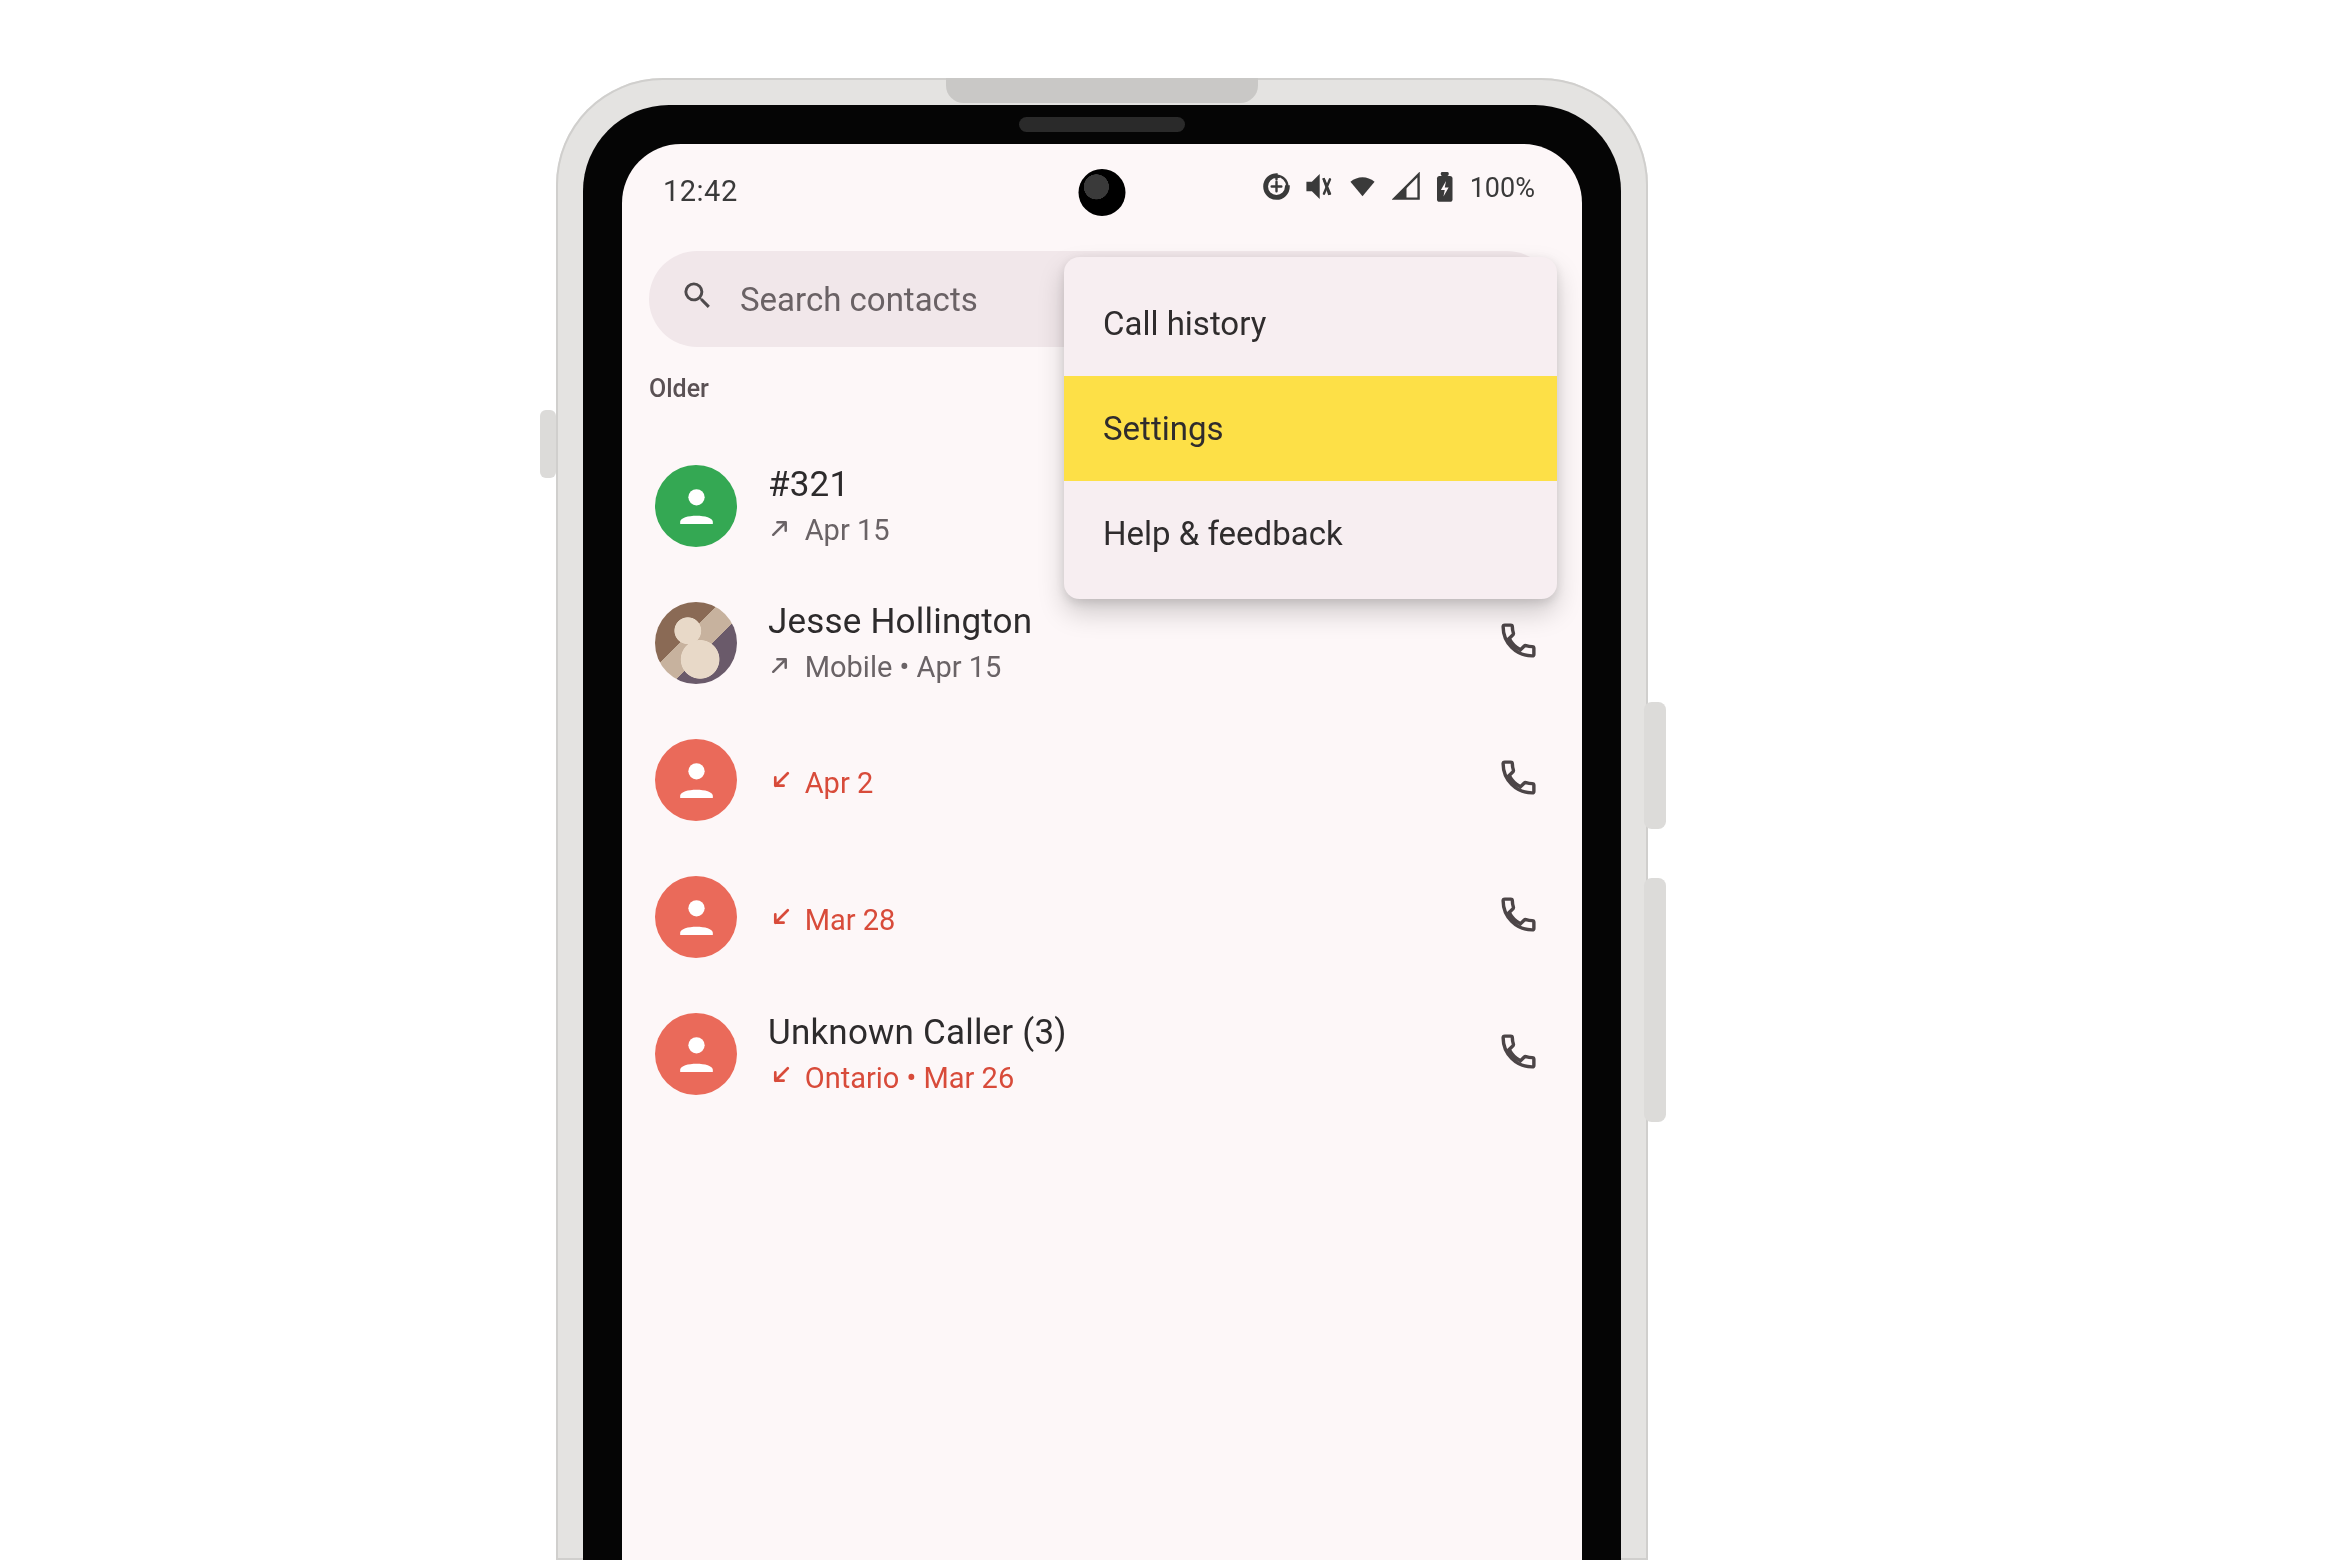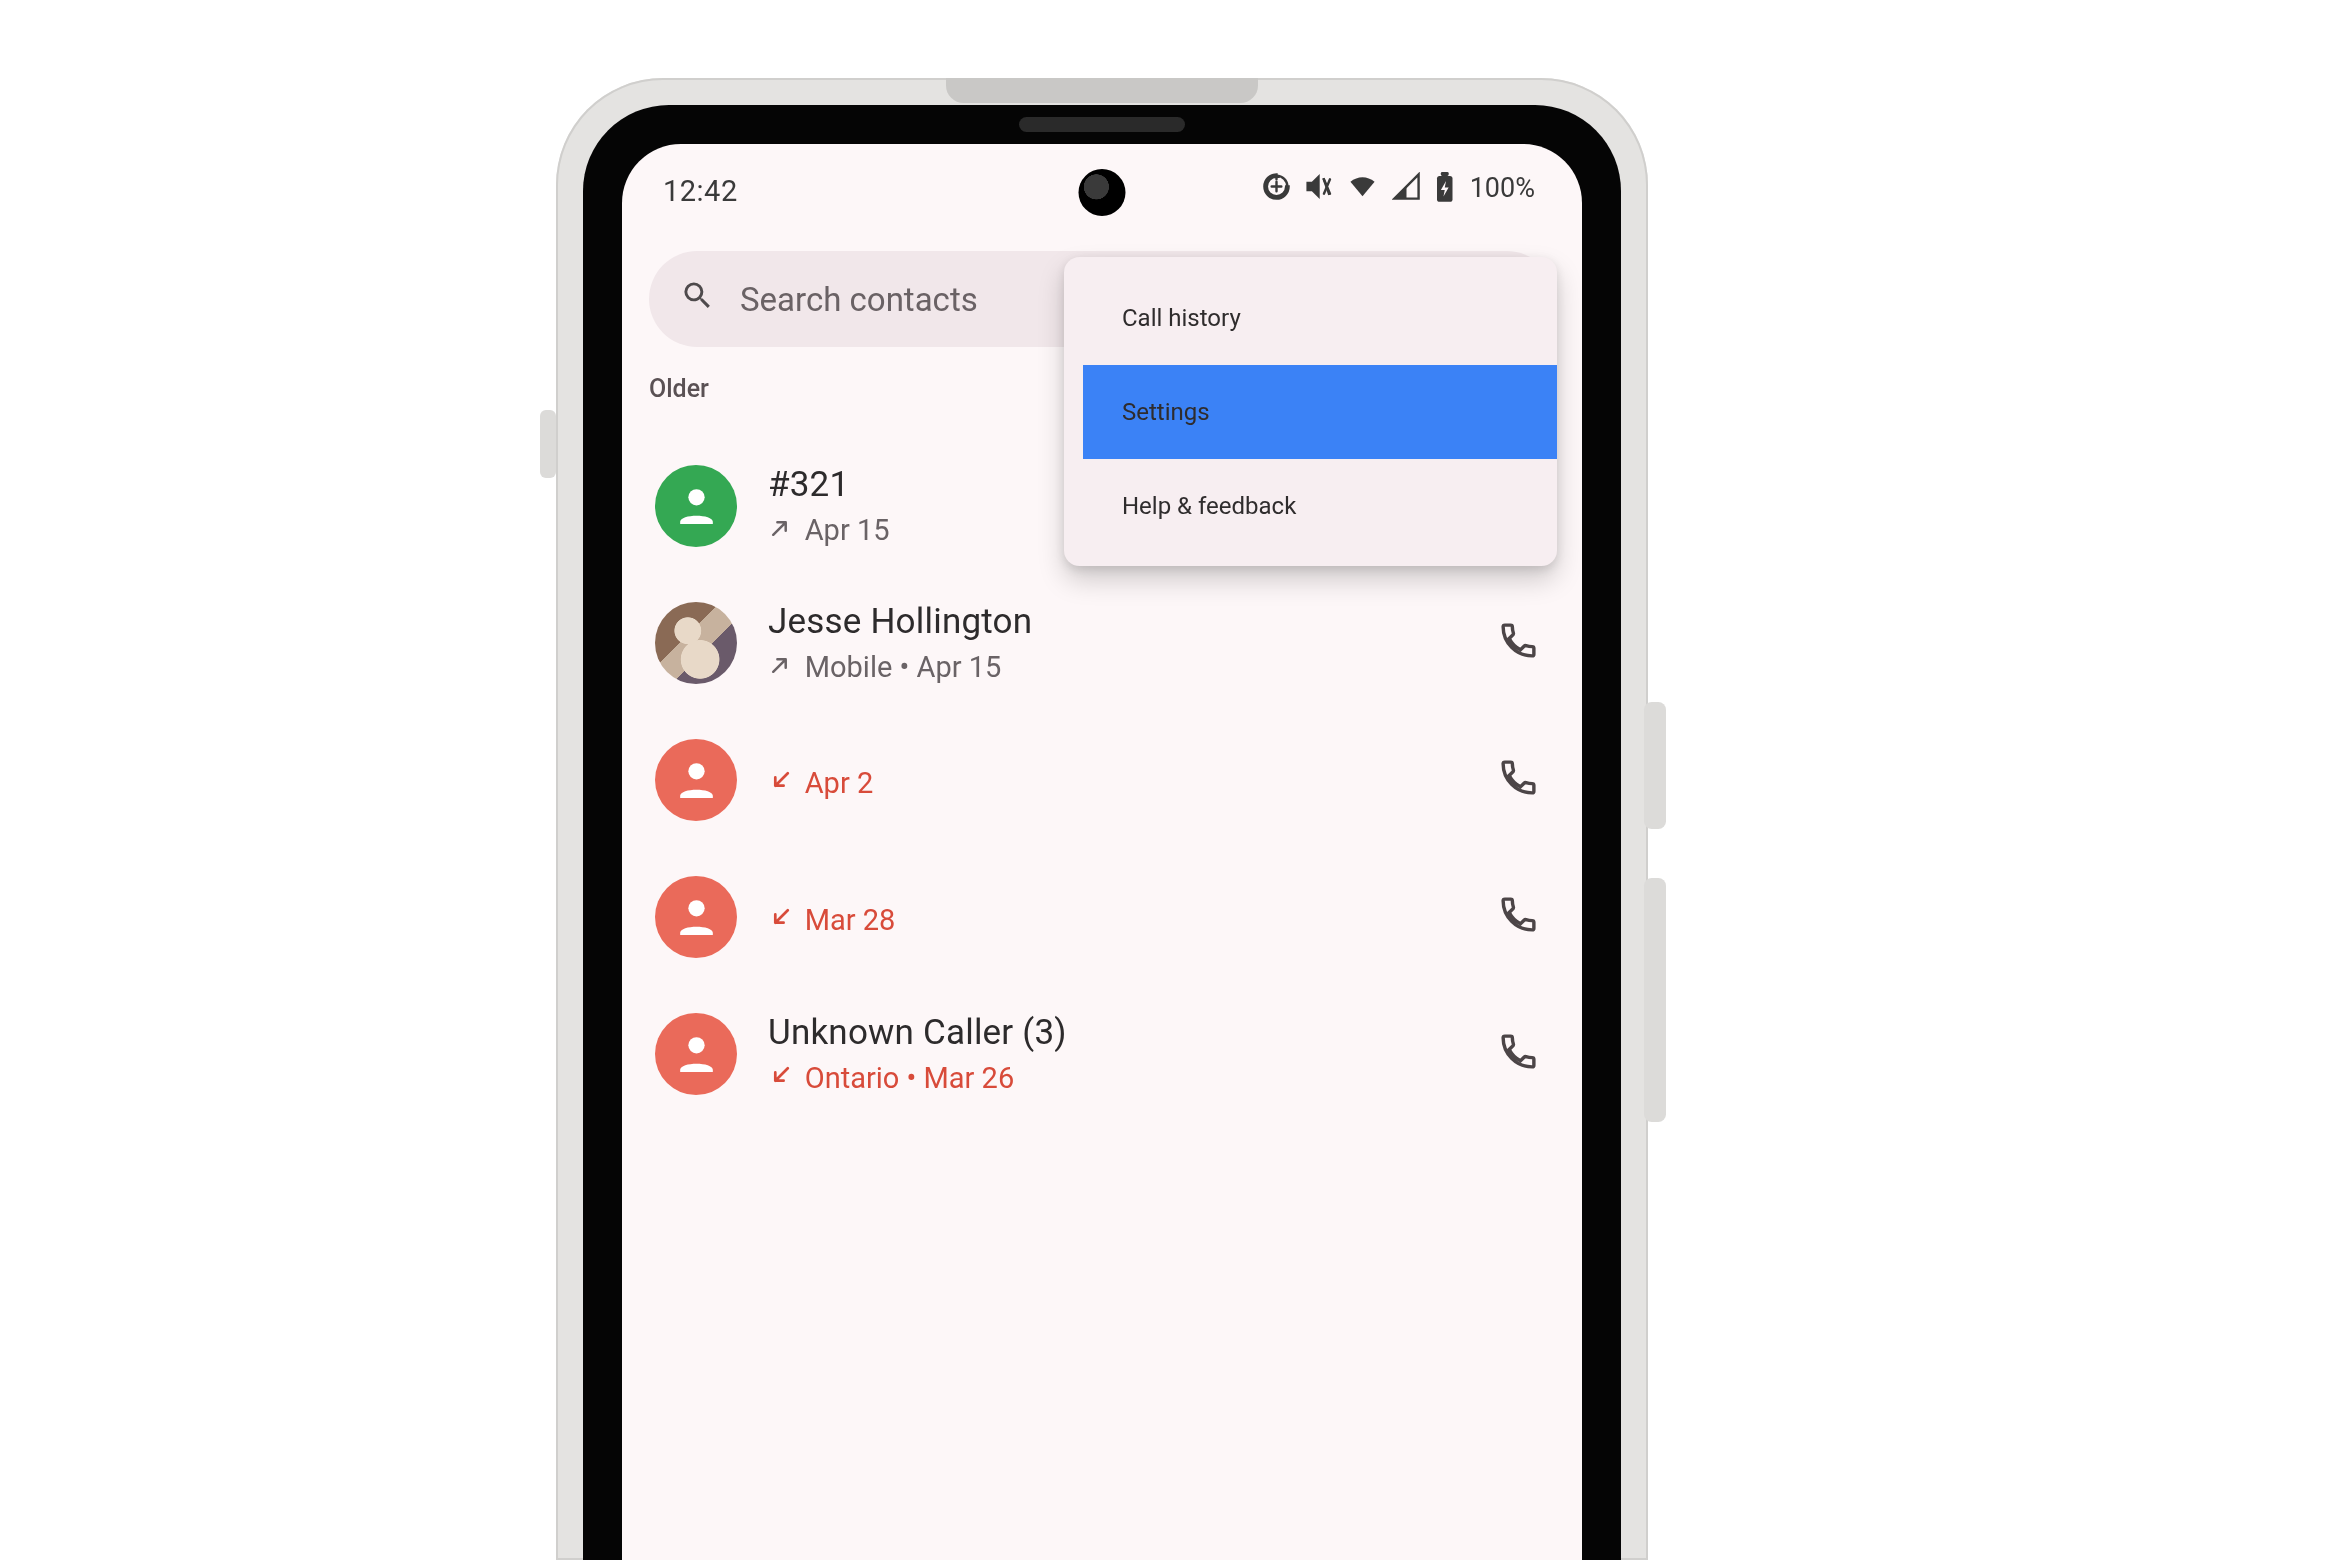--- a/index.html
+++ b/index.html
@@ -104,25 +104,24 @@
   .menu {
     position: absolute; top: 113px; right: 25px;
     width: 493px;
     background: #f7eef1;
     border-radius: 15.6px;
     box-shadow: 0 13.7px 27px rgba(0,0,0,0.18), 0 3.9px 9.8px rgba(0,0,0,0.10);
     padding: 13.7px 0;
     overflow: hidden;
   }
   .menu-item {
-    font-size: 24px; color: #2f2c2d;
+    font-size: 33px; color: #2f2c2d;
     padding: 33px 39px;
-    margin-left: 19px;
-  }
-  .menu-item.highlight { background: #3b82f6; }
+  }
+  .menu-item.highlight { background: #fde047; }
 </style>
 </head>
 <body>
 
 <div class="stage">
   <div class="phone">
     <div class="notch-top"></div>
     <div class="side-btn b1"></div>
     <div class="side-btn b2"></div>
     <div class="side-btn left"></div>

